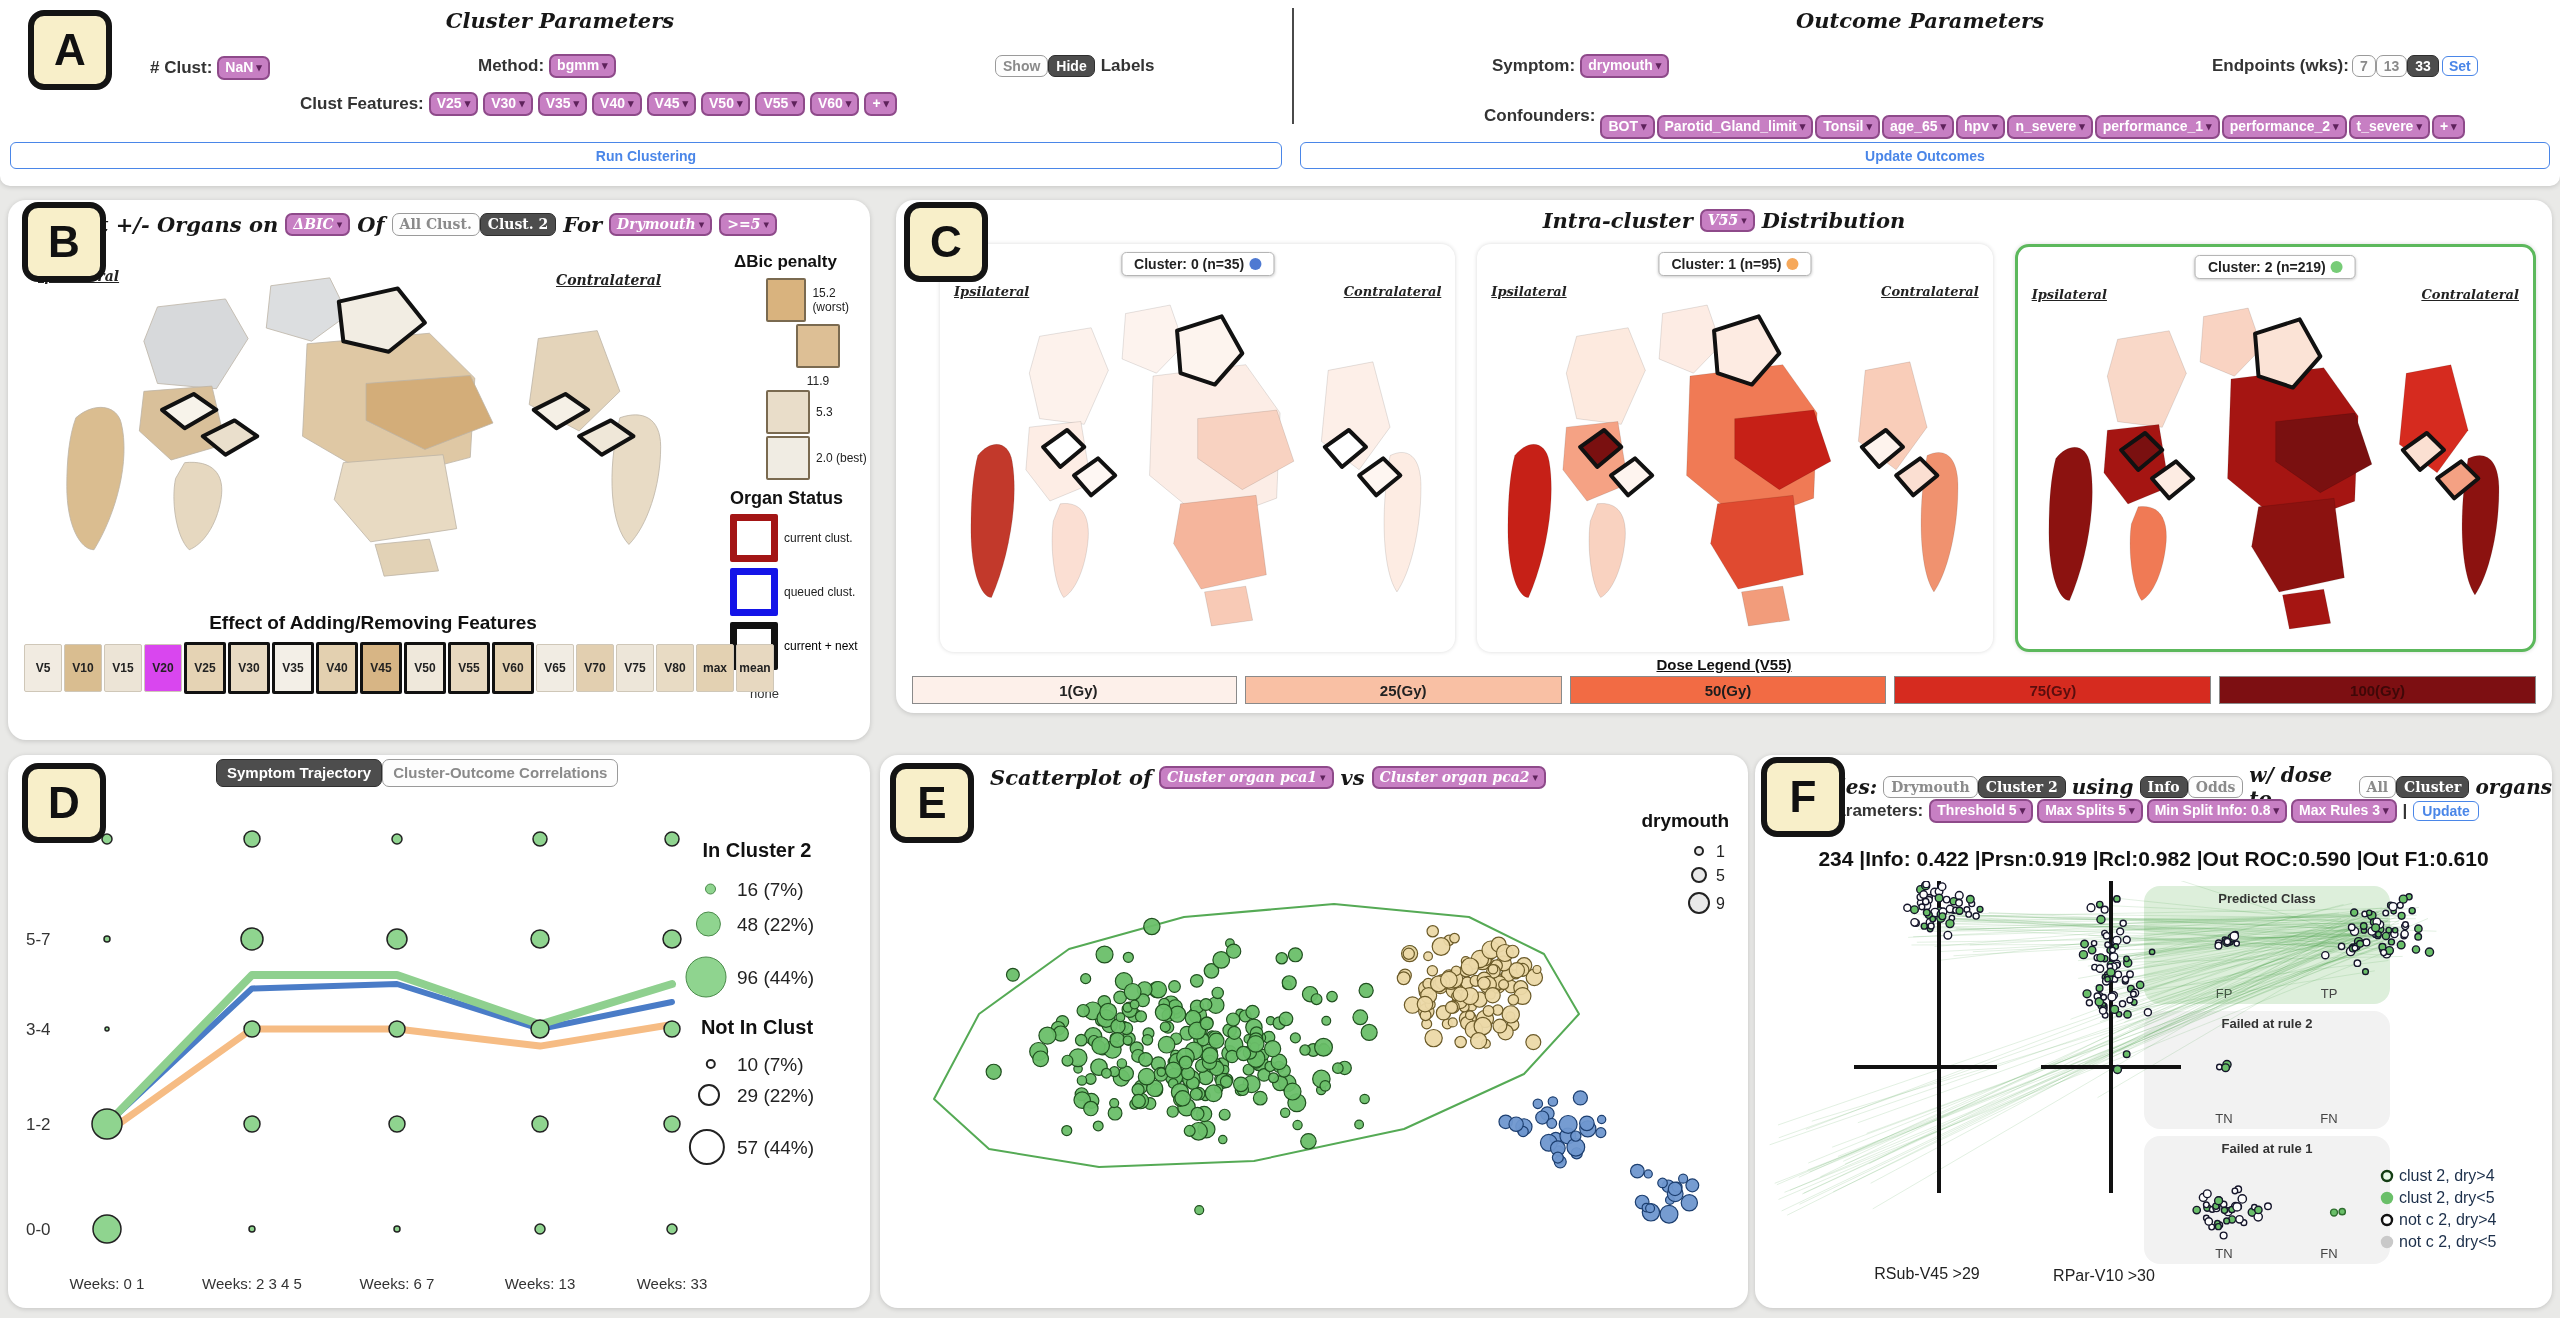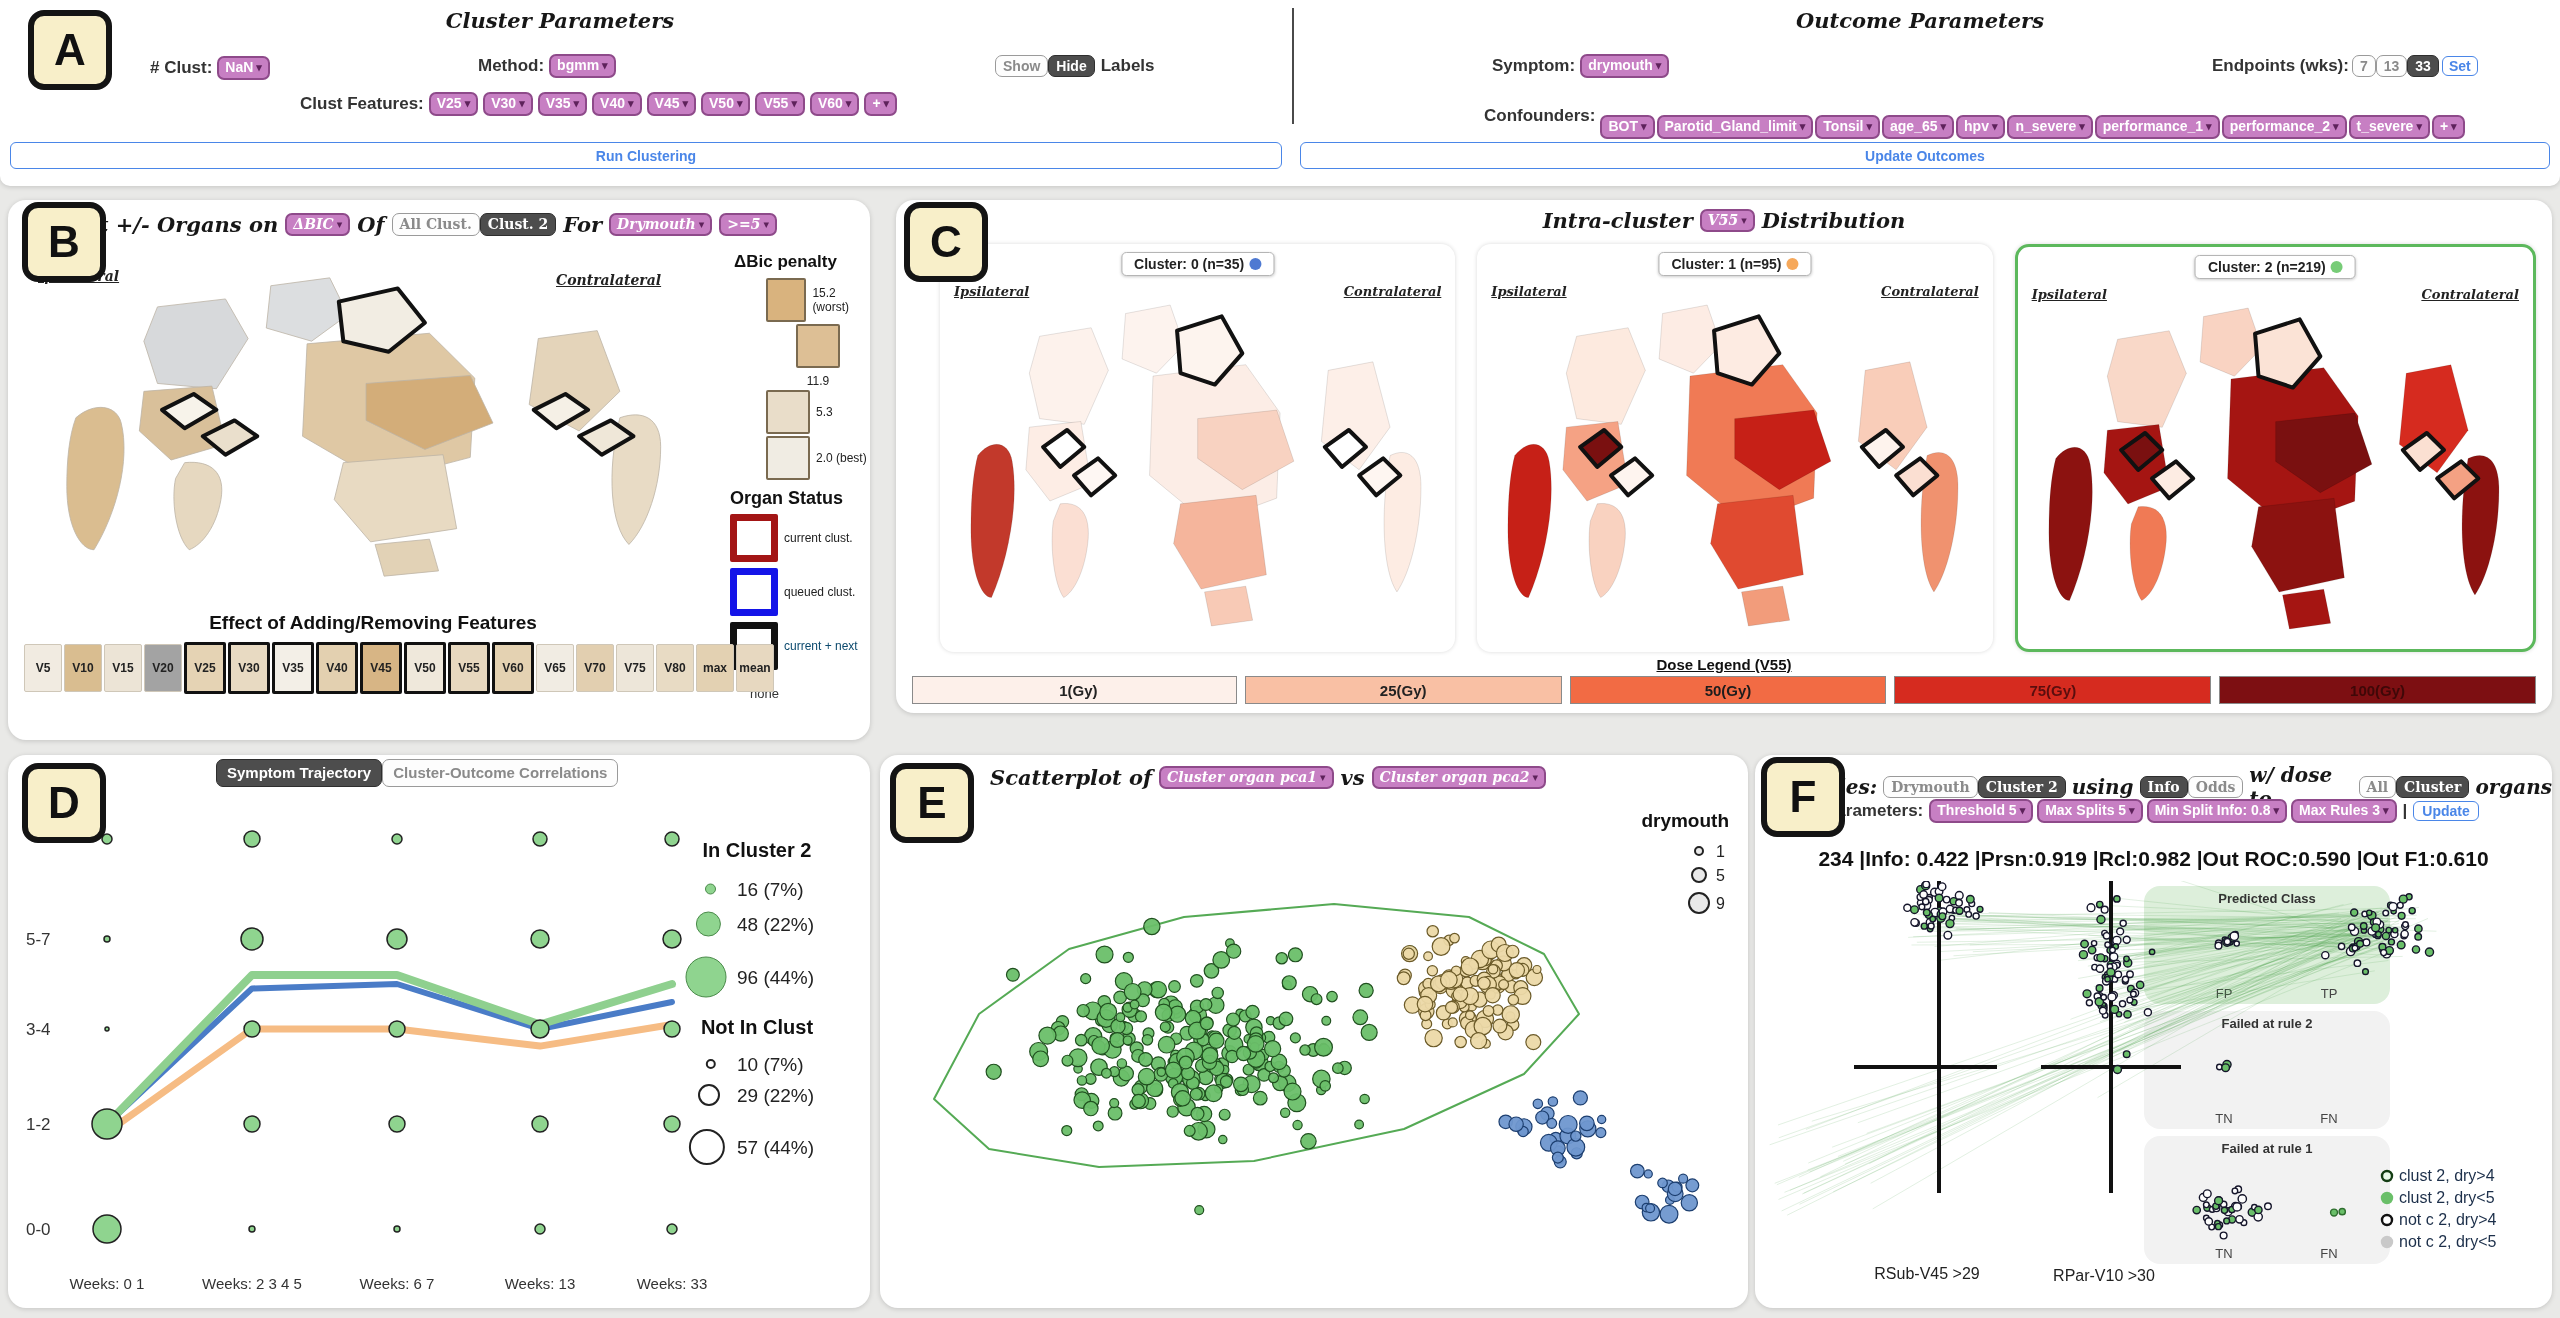--- a/index.html
+++ b/index.html
@@ -241,31 +241,31 @@
         <div style="display: flex; align-items: center; gap: 6px; margin-bottom: 6px;">
           <div style="width: 34px; height: 34px; background: rgb(255, 255, 255); border: 7px solid rgb(163, 21, 21); border-radius: 2px;"></div>
           <span style="font-size: 12px; color: rgb(34, 34, 34);">current clust.</span>
         </div>
         <div style="display: flex; align-items: center; gap: 6px; margin-bottom: 6px;">
           <div style="width: 34px; height: 34px; background: rgb(255, 255, 255); border: 7px solid rgb(20, 20, 232); border-radius: 2px;"></div>
           <span style="font-size: 12px; color: rgb(34, 34, 34);">queued clust.</span>
         </div>
         <div style="display: flex; align-items: center; gap: 6px; margin-bottom: 6px;">
           <div style="width: 34px; height: 34px; background: rgb(255, 255, 255); border: 7px solid rgb(17, 17, 17); border-radius: 2px;"></div>
-          <span style="font-size: 12px; color: #0c4a6e;">current + next</span>
+          <span style="font-size: 12px; color: #000000;">current + next</span>
         </div>
       </div>
     <div style="position:absolute;left:742px;top:486px;font-size:13px;color:#333;">none</div>
 
     <div style="position:absolute;left:100px;top:412px;width:530px;text-align:center;font-weight:bold;font-size:19px;color:#111;">Effect of Adding/Removing Features</div>
     <div id="featRow" style="position:absolute;left:16px;top:442px;display:flex;gap:2px;align-items:center;">
         <div class="featbox" style="background: rgb(241, 235, 225);">V5</div>
         <div class="featbox" style="background: rgb(217, 189, 144);">V10</div>
         <div class="featbox" style="background: rgb(236, 228, 214);">V15</div>
-        <div class="featbox" style="background: #a3a3a3;">V20</div>
+        <div class="featbox" style="background: #d946ef;">V20</div>
         <div class="featbox sel" style="background: rgb(229, 211, 180);">V25</div>
         <div class="featbox sel" style="background: rgb(232, 218, 194);">V30</div>
         <div class="featbox sel" style="background: rgb(243, 239, 231);">V35</div>
         <div class="featbox sel" style="background: rgb(227, 208, 176);">V40</div>
         <div class="featbox sel" style="background: rgb(215, 181, 133);">V45</div>
         <div class="featbox sel" style="background: rgb(239, 232, 219);">V50</div>
         <div class="featbox sel" style="background: rgb(231, 216, 191);">V55</div>
         <div class="featbox sel" style="background: rgb(228, 210, 178);">V60</div>
         <div class="featbox" style="background: rgb(241, 236, 227);">V65</div>
         <div class="featbox" style="background: rgb(226, 207, 176);">V70</div>

